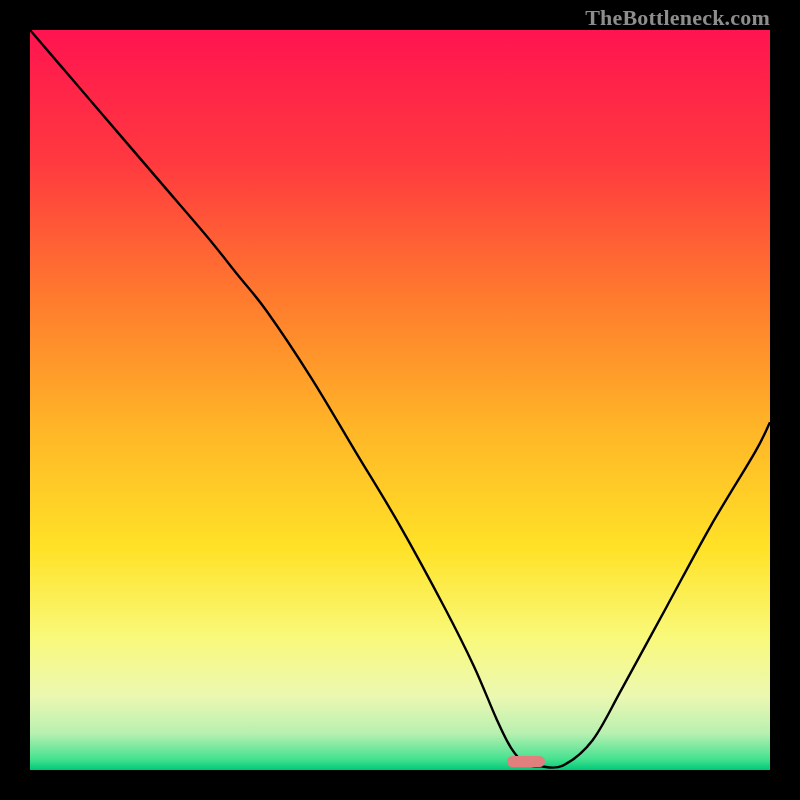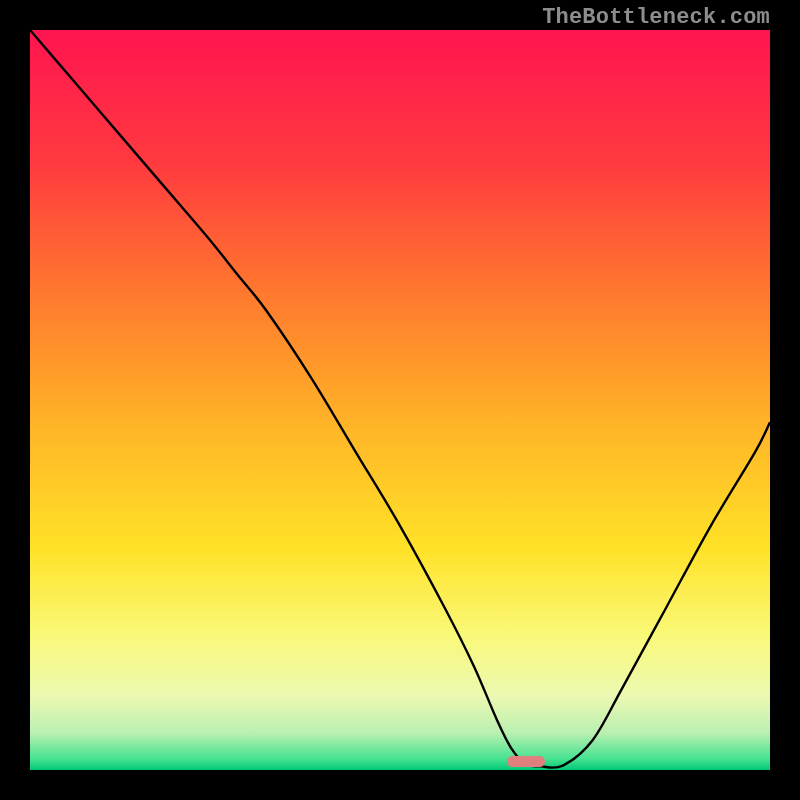--- a/index.html
+++ b/index.html
@@ -36,21 +36,21 @@
     position: absolute;
     left: 0;
     top: 0;
     width: 100%;
     height: 100%;
   }
   .watermark {
     position: absolute;
     top: 5px;
     right: 30px;
-    font-family: Liberation Mono, monospace;
+    font-family: Liberation Serif, serif;
     font-size: 22px;
     font-weight: 600;
     color: #8d8d8d;
     letter-spacing: 0.2px;
   }
   .marker {
     position: absolute;
     border-radius: 999px;
   }
 </style>

